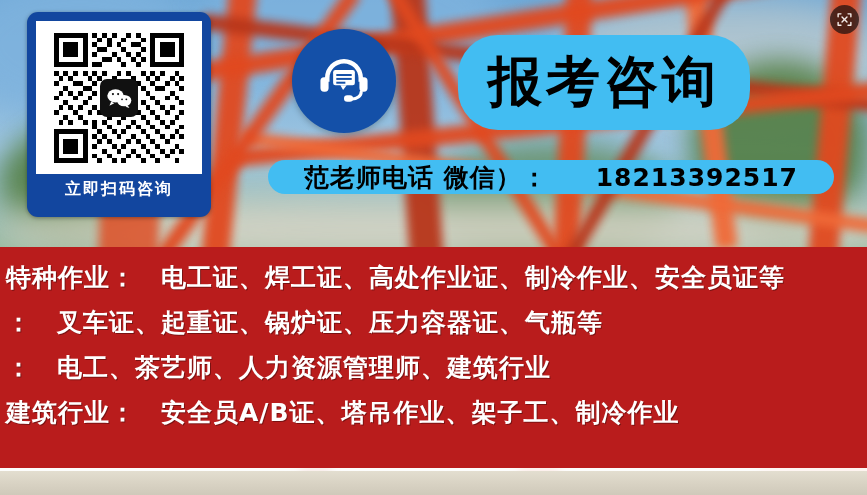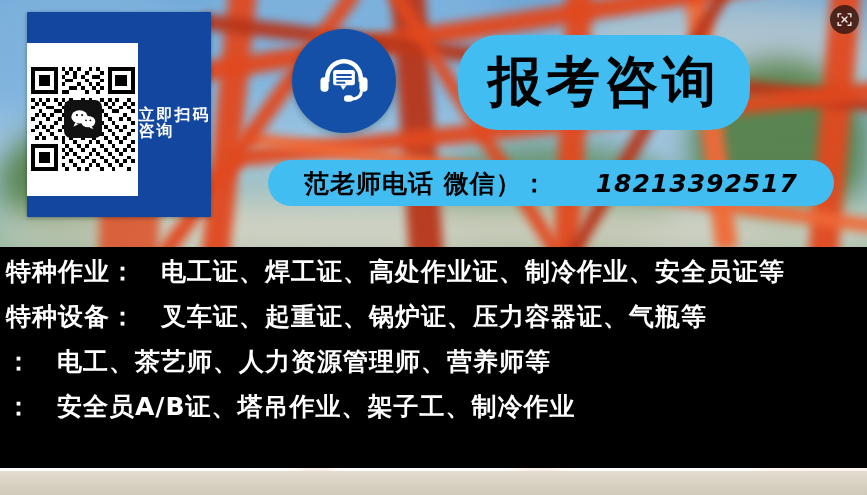--- a/index.html
+++ b/index.html
@@ -38,23 +38,23 @@
     background:rgba(30,18,16,.74);
     display:flex;align-items:center;justify-content:center;
     cursor:pointer;z-index:40;
   }
   .corner-btn svg{display:block;}
 
   
   .qr-card{
     position:absolute;left:27px;top:12px;width:184px;height:205px;
     background:#12469f;
-    border-radius:1px;
+    border-radius:11px;
     box-shadow:0 1px 4px rgba(0,0,0,.35);
-    display:flex;flex-direction:row;align-items:center;
+    display:flex;flex-direction:column;align-items:center;
     padding-top:9px;box-sizing:border-box;z-index:30;
   }
   .qr-box{
     width:166px;height:153px;background:#ffffff;
     display:flex;align-items:center;justify-content:center;
     position:relative;overflow:hidden;
   }
   .qr-svg{display:block;}
   .qr-wechat{
     position:absolute;left:50%;top:50%;transform:translate(-50%,-50%);
@@ -80,33 +80,33 @@
     position:absolute;background:#42bdf2;border-radius:40px;
     display:flex;align-items:center;justify-content:center;z-index:30;
     color:#000;
   }
   .pill-title{
     left:458px;top:35px;width:292px;height:95px;
     font-size:54px;font-weight:bold;letter-spacing:4px;
     font-family:"DejaVu Sans","Liberation Sans",sans-serif;
   }
   .pill-phone{
-    left:268px;top:160px;width:566px;height:46px;
+    left:268px;top:160px;width:566px;height:34px;
     font-size:25px;font-weight:bold;
     font-family:"DejaVu Sans","Liberation Sans",sans-serif;
     gap:8px;
   }
   .pill-phone .ph-label{letter-spacing:1px;}
-  .pill-phone .ph-number{letter-spacing:1px;margin-left:40px;font-style:italic;}
+  .pill-phone .ph-number{letter-spacing:1px;margin-left:40px;}
 
   
   .info-panel{
     position:absolute;left:0;top:247px;width:867px;height:221px;
-    background:#000000;z-index:25;
-    padding:8px 0 0 6px;box-sizing:border-box;
+    background:#b91c1c;z-index:25;
+    padding:14px 0 0 6px;box-sizing:border-box;
   }
   .info-row{
     display:flex;align-items:baseline;
     height:45px;
     font-family:"DejaVu Sans","Liberation Sans",sans-serif;
     font-size:25px;font-weight:bold;color:#ffffff;
     text-shadow:1px 1px 0 rgba(0,0,0,.35);
     white-space:nowrap;
   }
   .info-label{letter-spacing:1px;}
@@ -411,31 +411,31 @@
 
   <div class="info-panel">
 
     <div class="info-row">
       <span class="info-label">特种作业</span>
       <span class="info-colon">：</span>
       <span class="info-value">电工证、焊工证、高处作业证、制冷作业、安全员证等</span>
     </div>
 
     <div class="info-row">
-      <span class="info-label">特种设备</span>
       <span class="info-colon">：</span>
       <span class="info-value">叉车证、起重证、锅炉证、压力容器证、气瓶等</span>
     </div>
 
     <div class="info-row">
       <span class="info-colon">：</span>
-      <span class="info-value">电工、茶艺师、人力资源管理师、营养师等</span>
+      <span class="info-value">电工、茶艺师、人力资源管理师、建筑行业</span>
     </div>
 
     <div class="info-row">
+      <span class="info-label">建筑行业</span>
       <span class="info-colon">：</span>
       <span class="info-value">安全员A/B证、塔吊作业、架子工、制冷作业</span>
     </div>
   </div>
 
   <div class="panel-underline"></div>
   <div class="bottom-strip"></div>
 
 </div>
 

